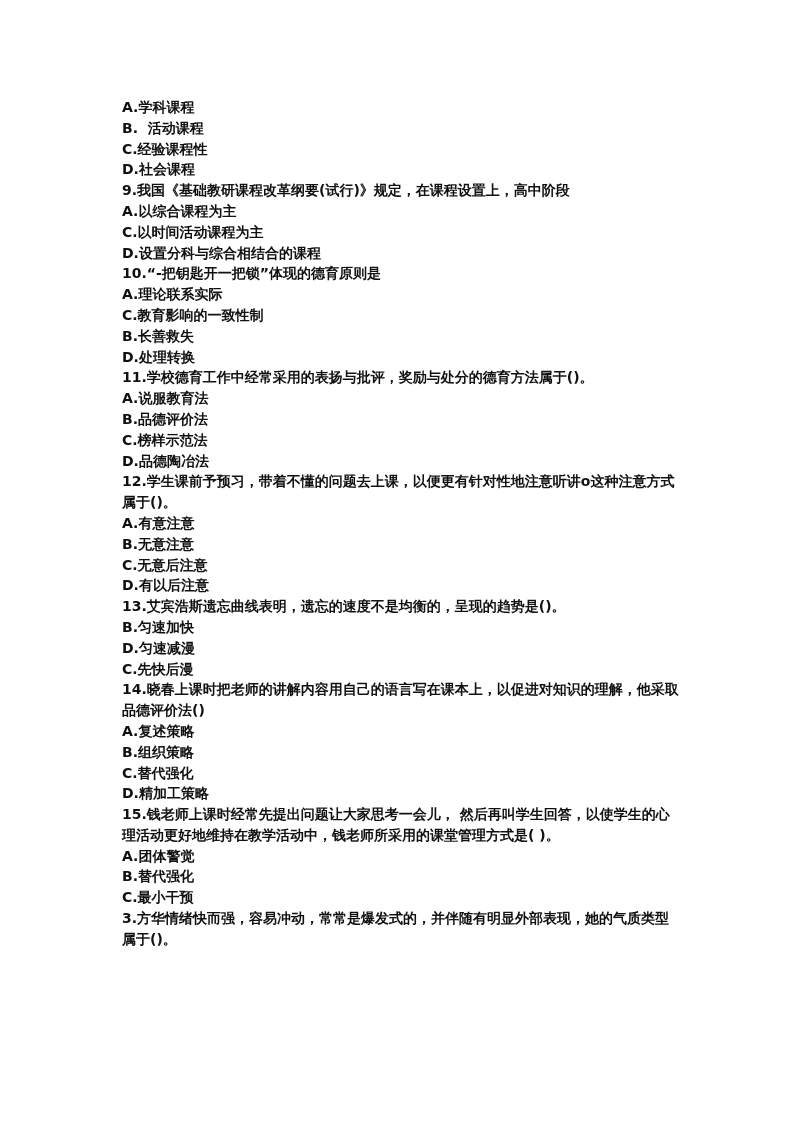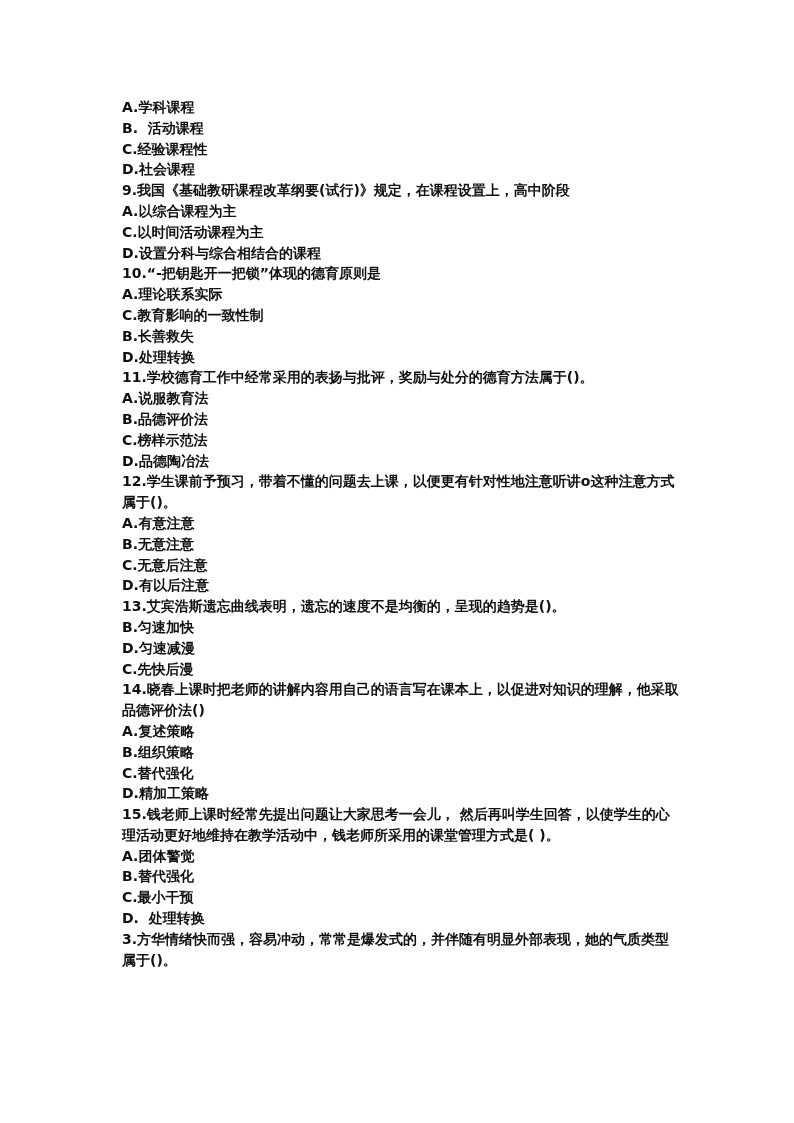--- a/index.html
+++ b/index.html
@@ -47,16 +47,15 @@
     <div class="line">品德评价法()</div>
     <div class="line">A.复述策略</div>
     <div class="line">B.组织策略</div>
     <div class="line">C.替代强化</div>
     <div class="line">D.精加工策略</div>
     <div class="line">15.钱老师上课时经常先提出问题让大家思考一会儿， 然后再叫学生回答，以使学生的心</div>
     <div class="line">理活动更好地维持在教学活动中，钱老师所采用的课堂管理方式是( )。</div>
     <div class="line">A.团体警觉</div>
     <div class="line">B.替代强化</div>
     <div class="line">C.最小干预</div>
-    <div class="line">D.  处理转换</div>
     <div class="line">3.方华情绪快而强，容易冲动，常常是爆发式的，并伴随有明显外部表现，她的气质类型</div>
     <div class="line">属于()。</div>
   </div>
 
 </body></html>

